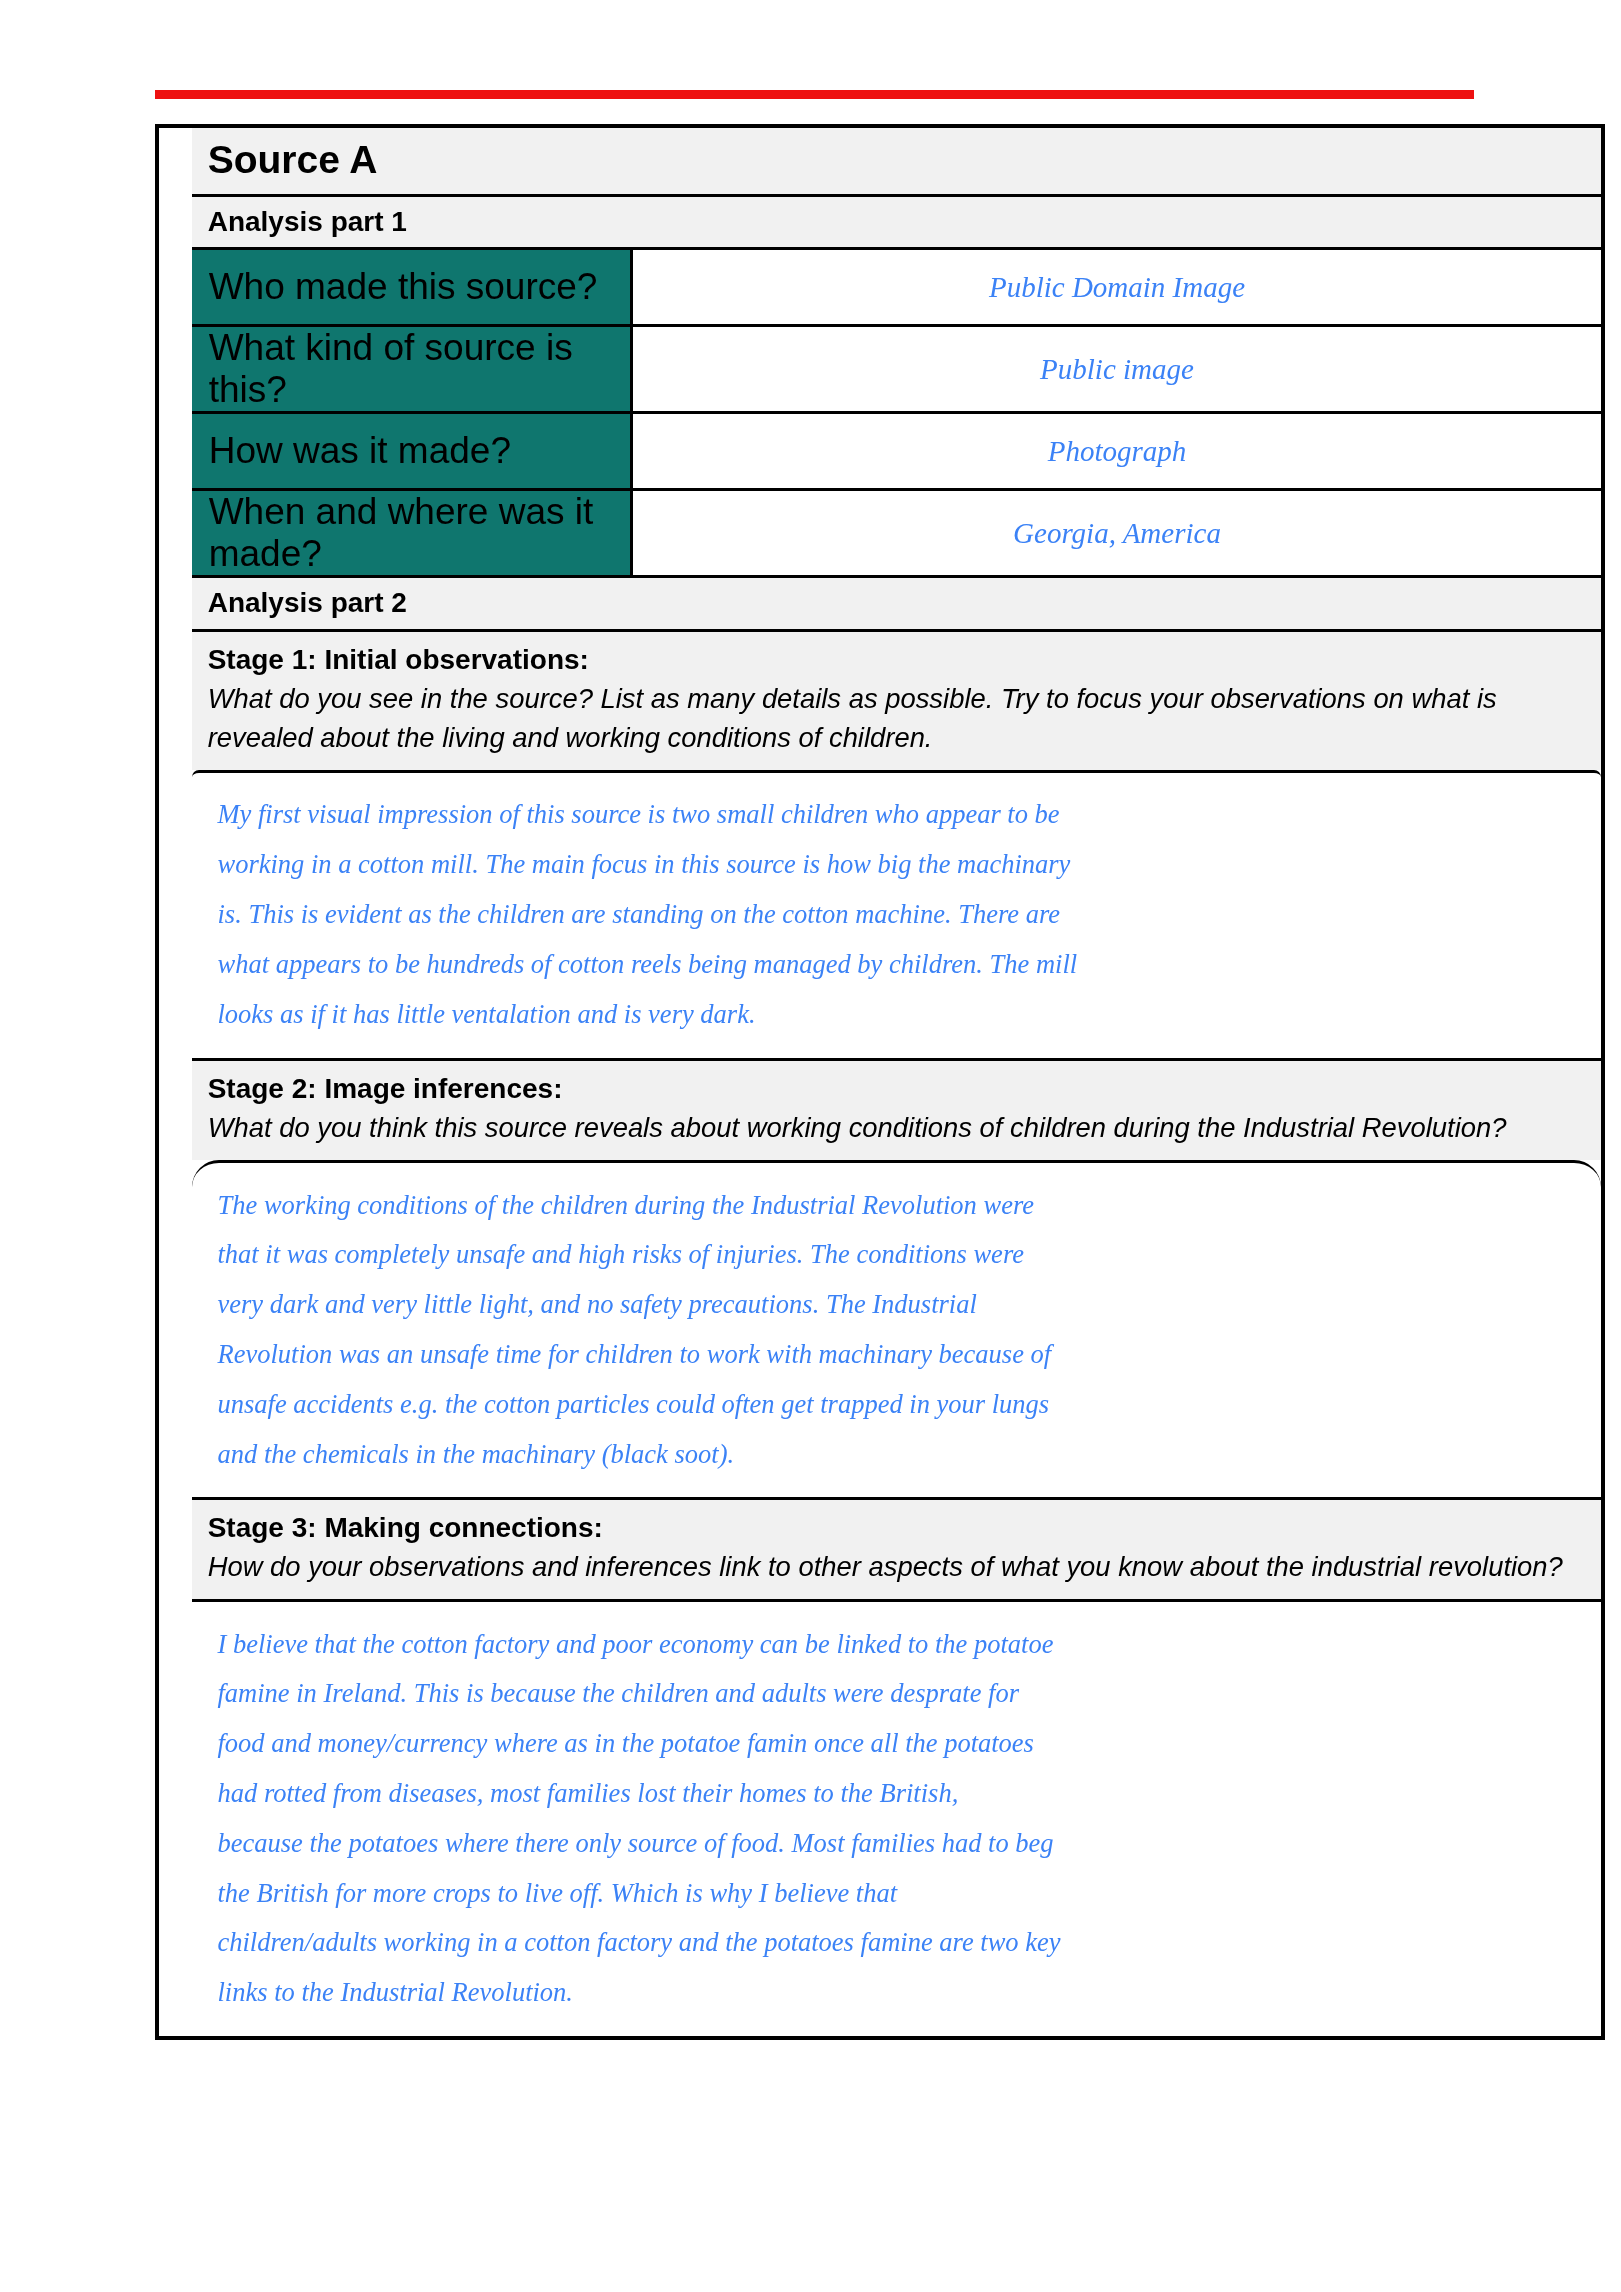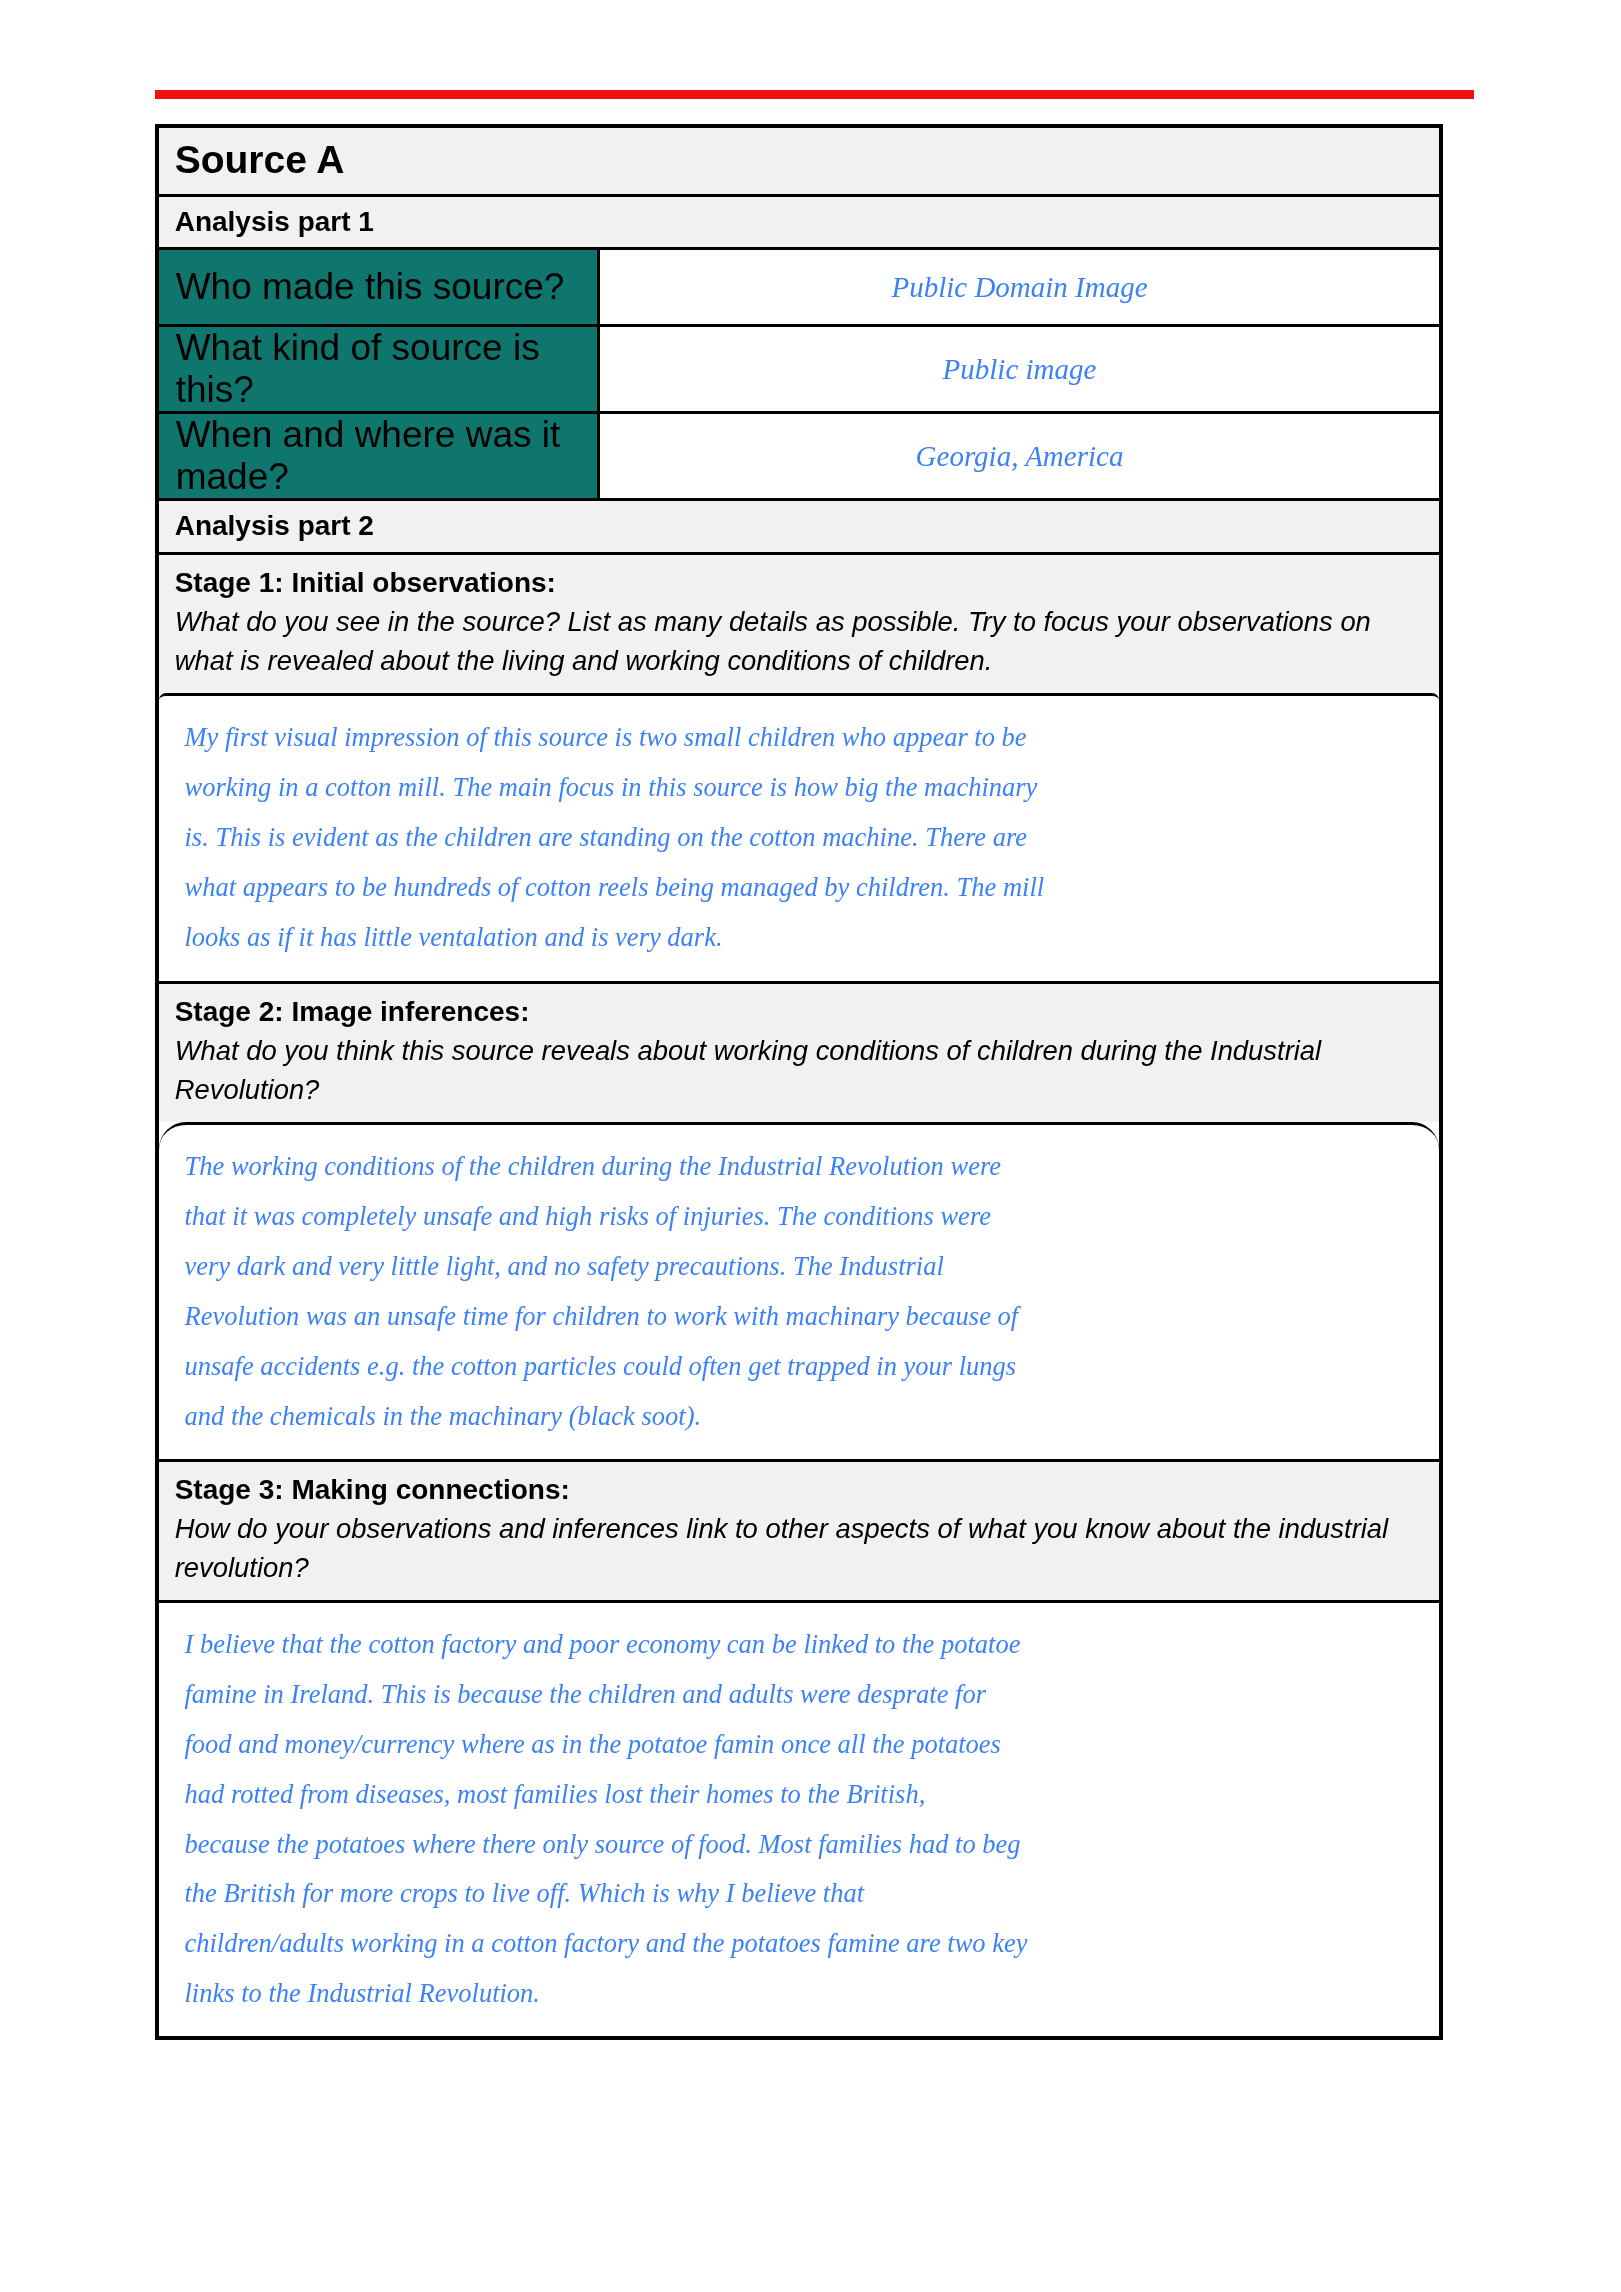--- a/index.html
+++ b/index.html
@@ -27,24 +27,25 @@
     margin: 0 0 13.7px 0;
     color: #000000;
   }
   .title-rule {
     width: 1319px;
     height: 8.8px;
     background: #ee1111;
     margin-bottom: 25.5px;
   }
   .scaffold-table {
-    width: 1288px;
+    width: 1450px;
     box-sizing: border-box;
     border: 4.9px solid #000000;
     background: #ffffff;
+    padding-left: 33px;
   }
   .t-row {
     border-top: 3.9px solid #000000;
   }
   .t-row.first {
     border-top: none;
   }
   .row-source {
     background: #f1f1f1;
     padding: 9.8px 15.7px 11.8px 15.7px;
@@ -140,20 +141,26 @@
       </div>
     </div>
 
     <div class="t-row qa-row">
       <div class="q-cell">What kind of source is this?</div>
       <div class="a-cell">
         <span class="hand">Public image</span>
       </div>
     </div>
 
+    <div class="t-row qa-row">
+      <div class="q-cell">How was it made?</div>
+      <div class="a-cell">
+        <span class="hand">Photograph</span>
+      </div>
+    </div>
 
     <div class="t-row qa-row">
       <div class="q-cell">When and where was it made?</div>
       <div class="a-cell">
         <span class="hand">Georgia, America</span>
       </div>
     </div>
 
     <div class="t-row row-part">
       <span>Analysis part 2</span>

